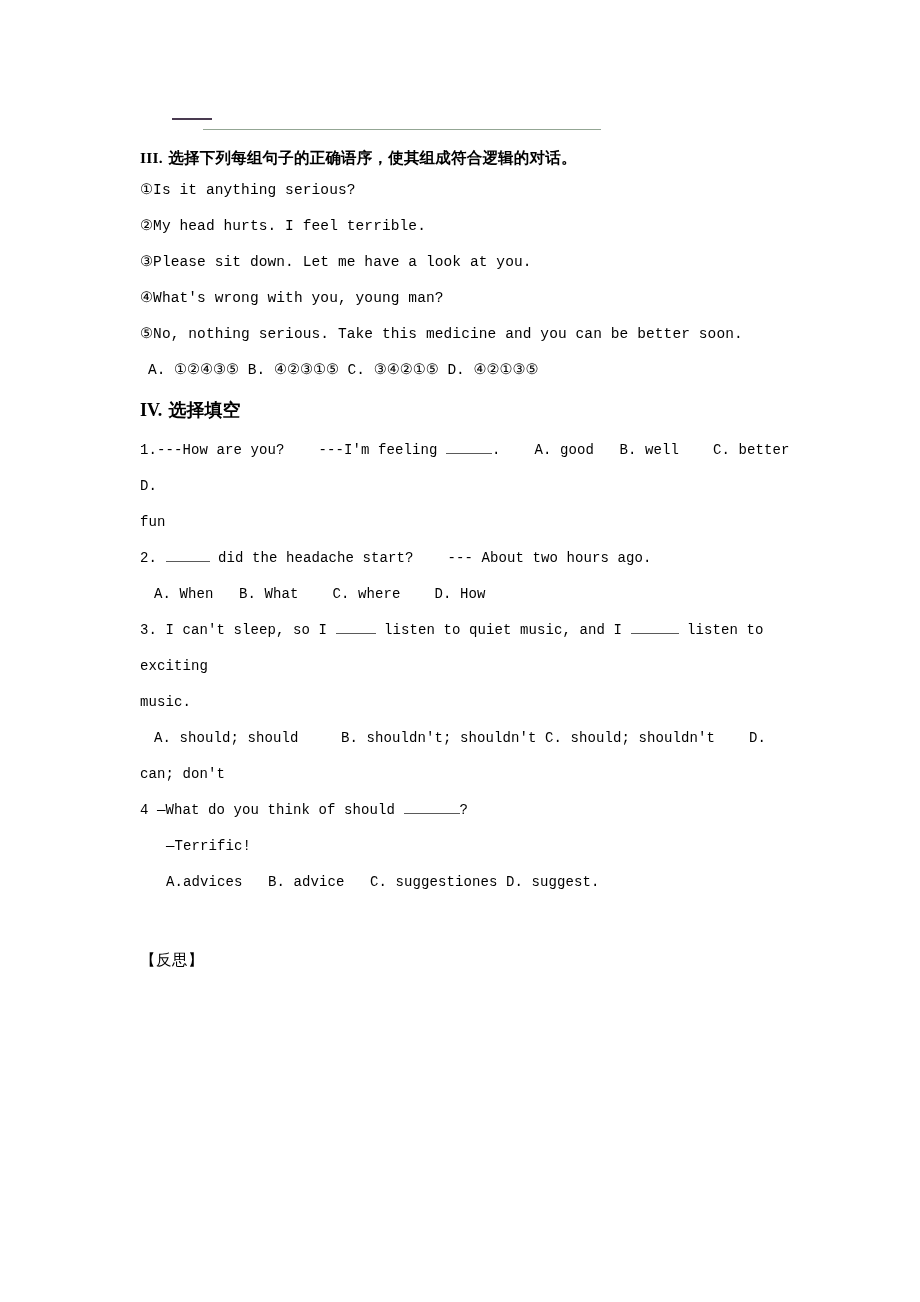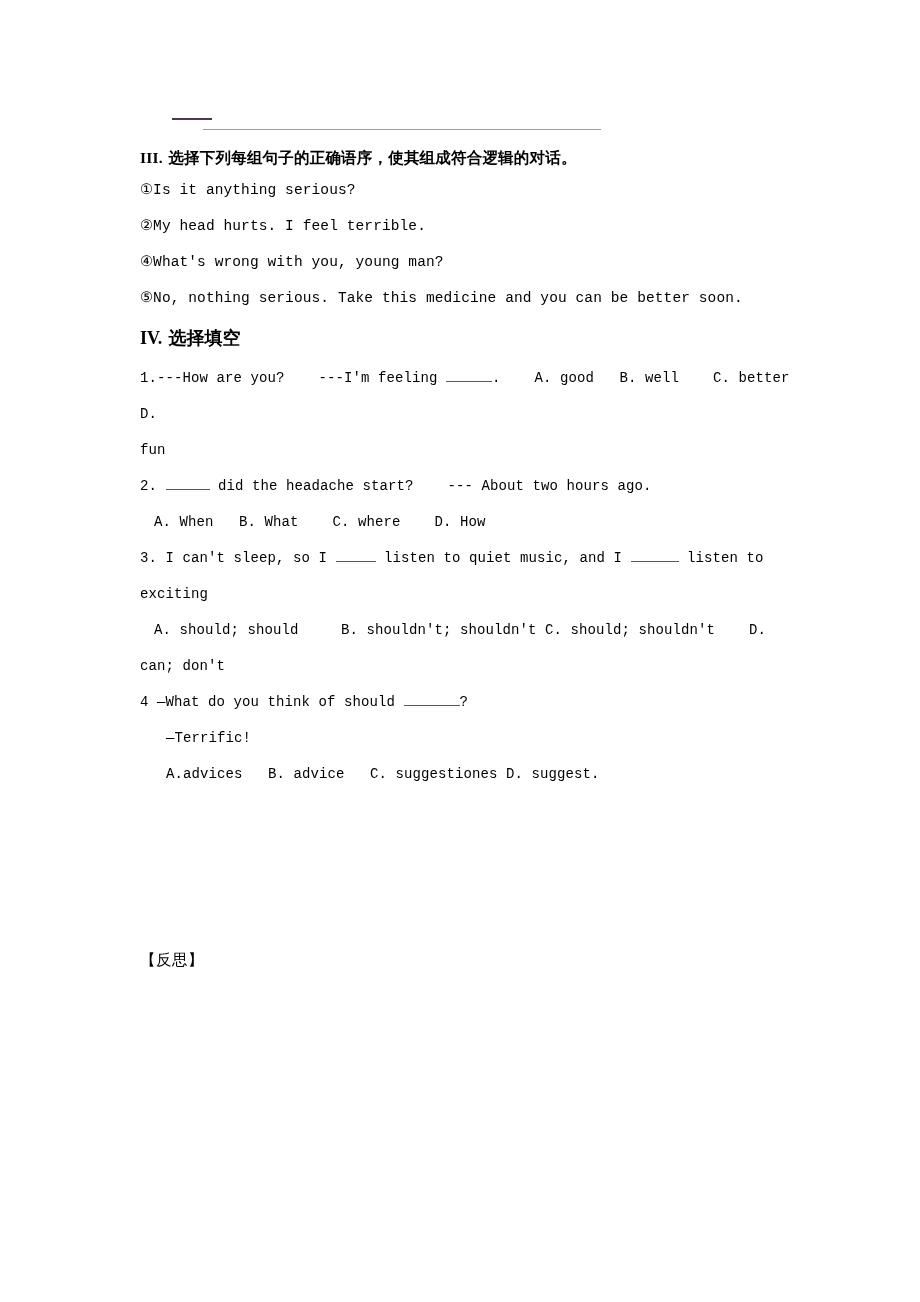--- a/index.html
+++ b/index.html
@@ -151,33 +151,36 @@
     <div class="dash-mark"></div>
     <div class="thin-rule"></div>
   </div>
 
   <div class="content">
 
     <p class="heading-cn"><span class="roman">III.</span> <span>选择下列每组句子的正确语序，使其组成符合逻辑的对话。</span></p>
 
     <p class="sent">①Is it anything serious?</p>
     <p class="sent">②My head hurts. I feel terrible.</p>
+    <p class="sent">③Please sit down. Let me have a look at you.</p>
     <p class="sent">④What's wrong with you, young man?</p>
     <p class="sent">⑤No, nothing serious. Take this medicine and you can be better soon.</p>
 
+    <p class="choices-row">A. ①②④③⑤ B. ④②③①⑤ C. ③④②①⑤ D. ④②①③⑤</p>
 
     <p class="heading-iv"><span class="roman">IV.</span> <span>选择填空</span></p>
 
     <p class="qline"><span>1.</span><span>---How are you?    ---I'm feeling </span><span class="blank w1"></span><span>.    A. good   B. well    C. better    D.</span></p>
     <p class="qline">fun</p>
 
     <p class="qline"><span>2.</span><span> </span><span class="blank w2"></span><span> did the headache start?    --- About two hours ago.</span></p>
     <p class="qline indent">A. When   B. What    C. where    D. How</p>
 
     <p class="qline"><span>3.</span><span> I can't sleep, so I </span><span class="blank w3"></span><span> listen to quiet music, and I </span><span class="blank w4"></span><span> listen to exciting</span></p>
+    <p class="qline">music.</p>
     <p class="qline indent">A. should; should     B. shouldn't; shouldn't C. should; shouldn't    D.</p>
     <p class="qline">can; don't</p>
 
     <p class="qline"><span>4</span><span> —What do you think of should </span><span class="blank w5"></span><span>?</span></p>
     <p class="qline indent2">—Terrific!</p>
     <p class="qline indent2">A.advices   B. advice   C. suggestiones D. suggest.</p>
 
     <div class="spacer-block"></div>
   </div>
 

